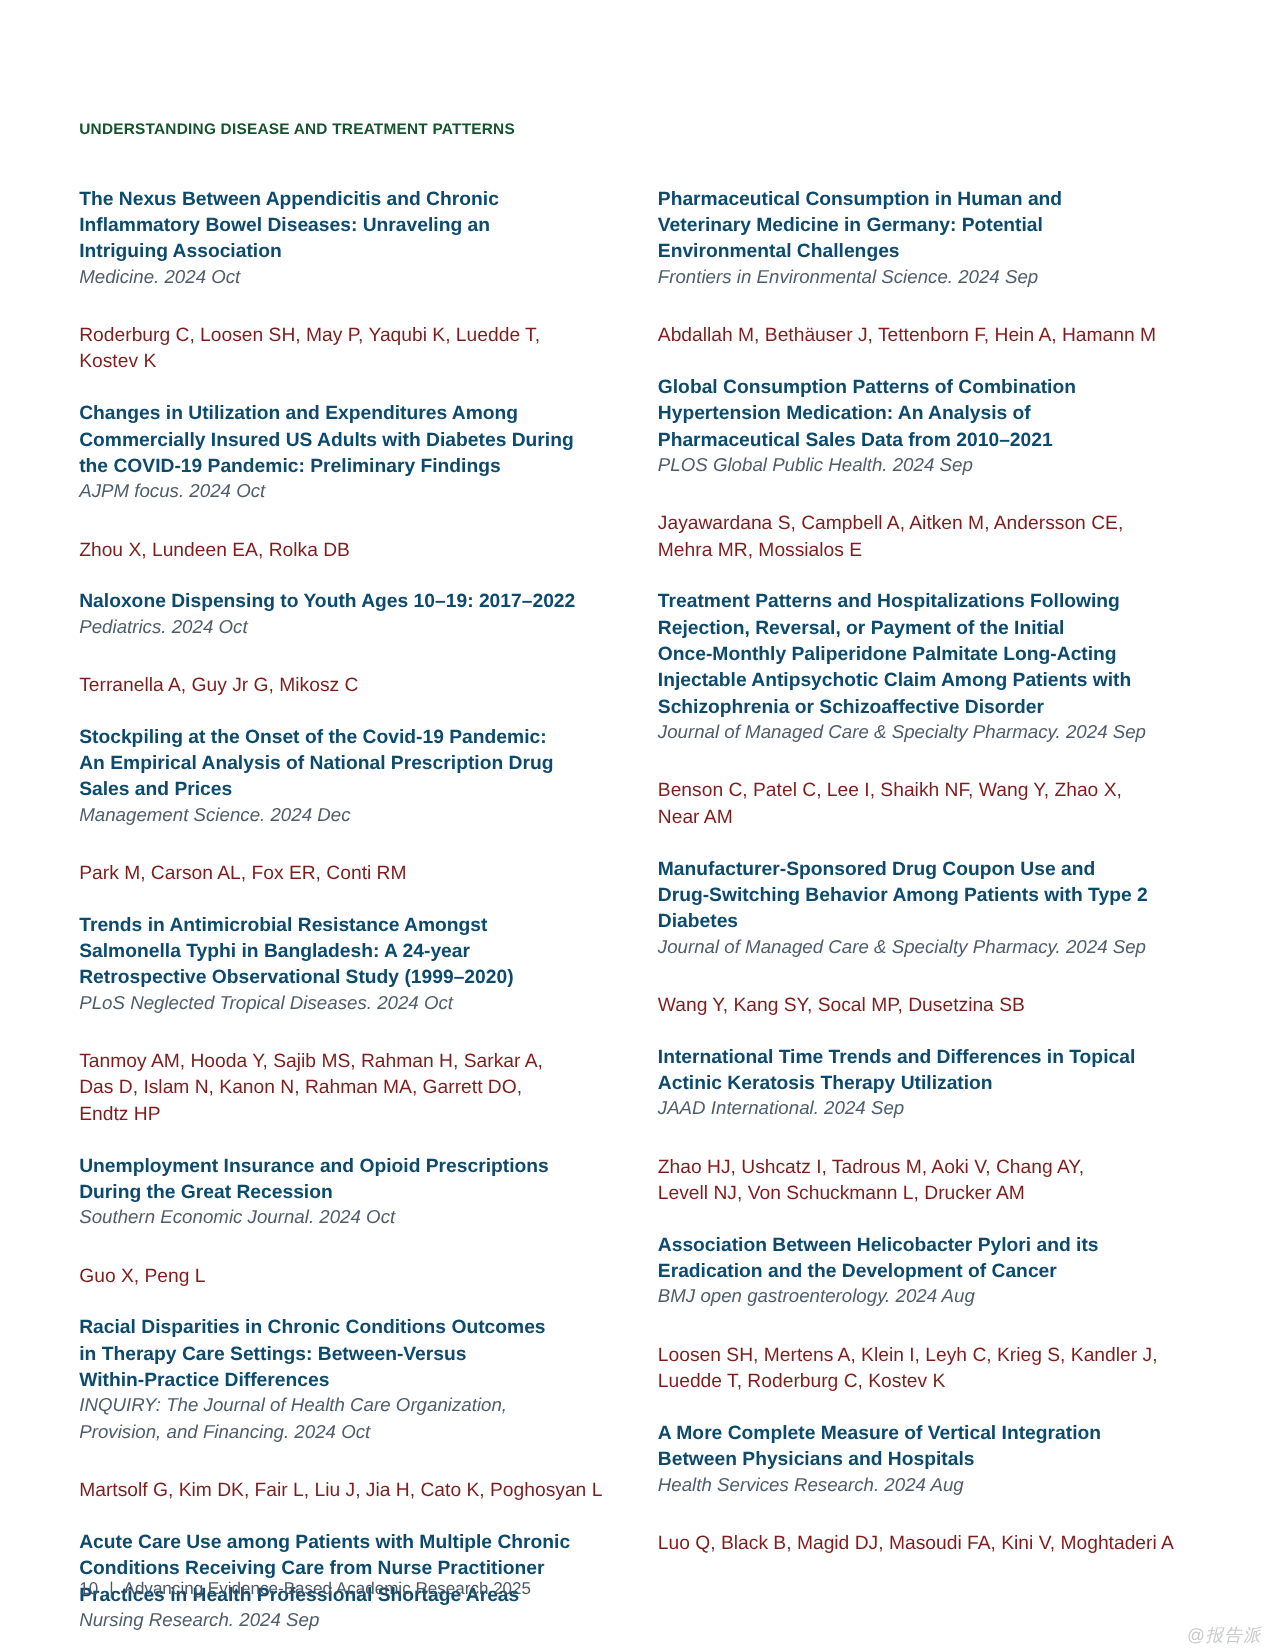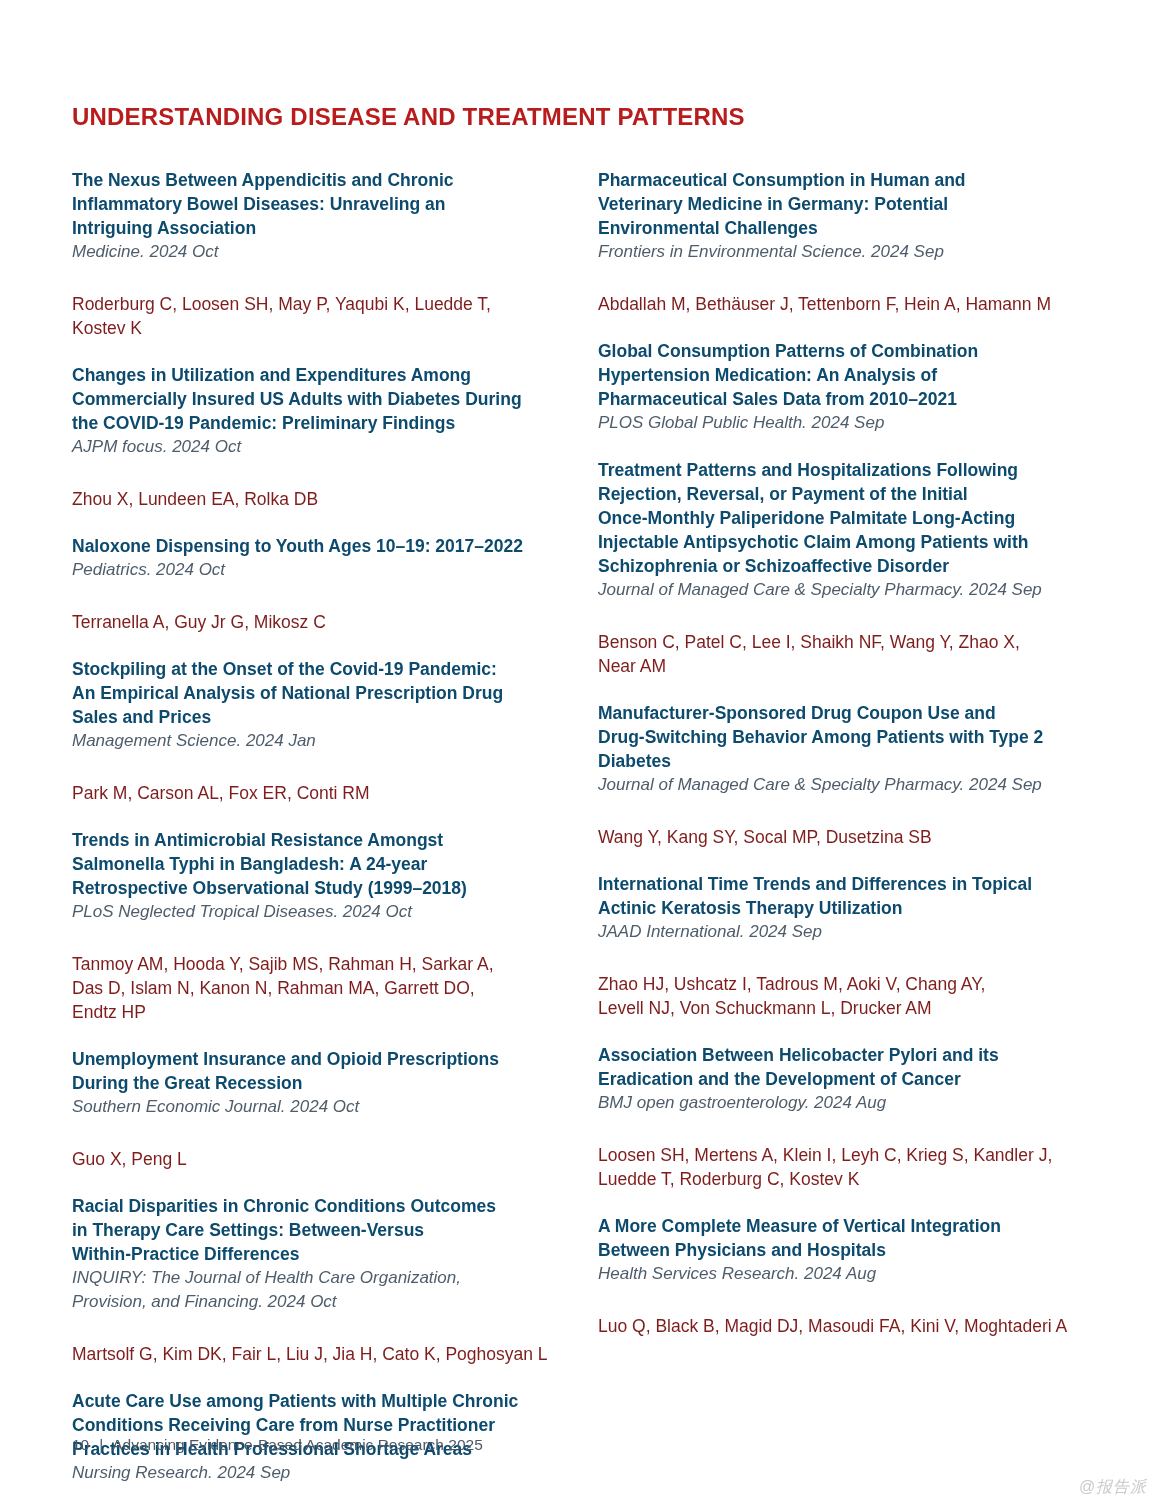--- a/index.html
+++ b/index.html
@@ -13,25 +13,25 @@
   }
   .page {
     position: absolute;
     inset: 0;
     background: #ffffff;
   }
   .section-heading {
     position: absolute;
     left: 72px;
     top: 107px;
-    font-size: 24px;
+    font-size: 14px;
     line-height: 20px;
     font-weight: 700;
     letter-spacing: 0.2px;
-    color: #b91c1c;
+    color: #14532d;
   }
   .columns {
     position: absolute;
     left: 72px;
     top: 168px;
     width: 1052px;
     display: grid;
     grid-template-columns: 526px 526px;
   }
   .column { width: 505px; }
@@ -104,27 +104,27 @@
         </div>
         <div class="entry">
           <div class="title">Naloxone Dispensing to Youth Ages 10–19: 2017–2022</div>
           <div class="journal">Pediatrics. 2024 Oct</div>
           <div class="authors">Terranella A, Guy Jr G, Mikosz C</div>
         </div>
         <div class="entry">
           <div class="title">Stockpiling at the Onset of the Covid-19 Pandemic:
 An Empirical Analysis of National Prescription Drug
 Sales and Prices</div>
-          <div class="journal">Management Science. 2024 Jan</div>
+          <div class="journal">Management Science. 2024 Dec</div>
           <div class="authors">Park M, Carson AL, Fox ER, Conti RM</div>
         </div>
         <div class="entry">
           <div class="title">Trends in Antimicrobial Resistance Amongst
 Salmonella Typhi in Bangladesh: A 24-year
-Retrospective Observational Study (1999–2018)</div>
+Retrospective Observational Study (1999–2020)</div>
           <div class="journal">PLoS Neglected Tropical Diseases. 2024 Oct</div>
           <div class="authors">Tanmoy AM, Hooda Y, Sajib MS, Rahman H, Sarkar A,
 Das D, Islam N, Kanon N, Rahman MA, Garrett DO,
 Endtz HP</div>
         </div>
         <div class="entry">
           <div class="title">Unemployment Insurance and Opioid Prescriptions
 During the Great Recession</div>
           <div class="journal">Southern Economic Journal. 2024 Oct</div>
           <div class="authors">Guo X, Peng L</div>
@@ -152,20 +152,22 @@
 Veterinary Medicine in Germany: Potential
 Environmental Challenges</div>
           <div class="journal">Frontiers in Environmental Science. 2024 Sep</div>
           <div class="authors">Abdallah M, Bethäuser J, Tettenborn F, Hein A, Hamann M</div>
         </div>
         <div class="entry">
           <div class="title">Global Consumption Patterns of Combination
 Hypertension Medication: An Analysis of
 Pharmaceutical Sales Data from 2010–2021</div>
           <div class="journal">PLOS Global Public Health. 2024 Sep</div>
+          <div class="authors">Jayawardana S, Campbell A, Aitken M, Andersson CE,
+Mehra MR, Mossialos E</div>
         </div>
         <div class="entry">
           <div class="title">Treatment Patterns and Hospitalizations Following
 Rejection, Reversal, or Payment of the Initial
 Once-Monthly Paliperidone Palmitate Long-Acting
 Injectable Antipsychotic Claim Among Patients with
 Schizophrenia or Schizoaffective Disorder</div>
           <div class="journal">Journal of Managed Care &amp; Specialty Pharmacy. 2024 Sep</div>
           <div class="authors">Benson C, Patel C, Lee I, Shaikh NF, Wang Y, Zhao X,
 Near AM</div>

